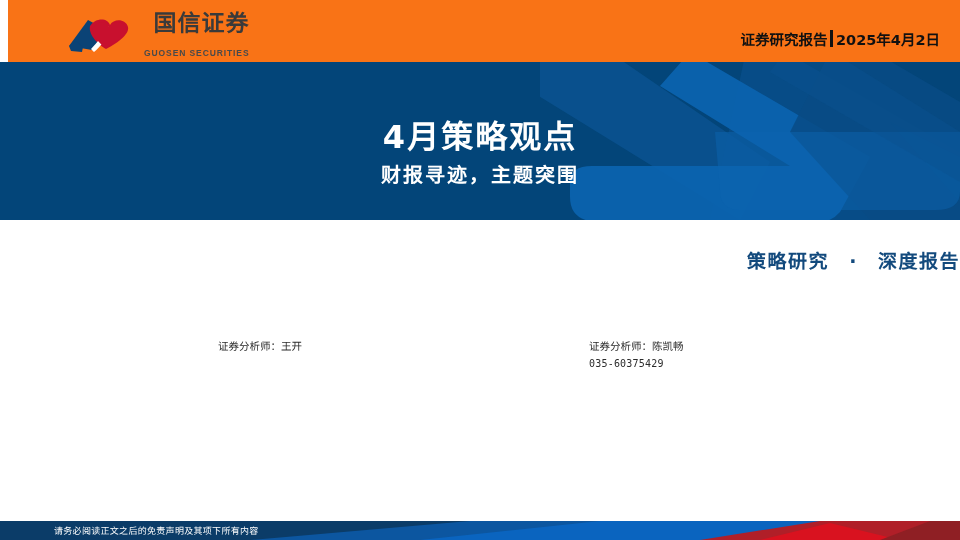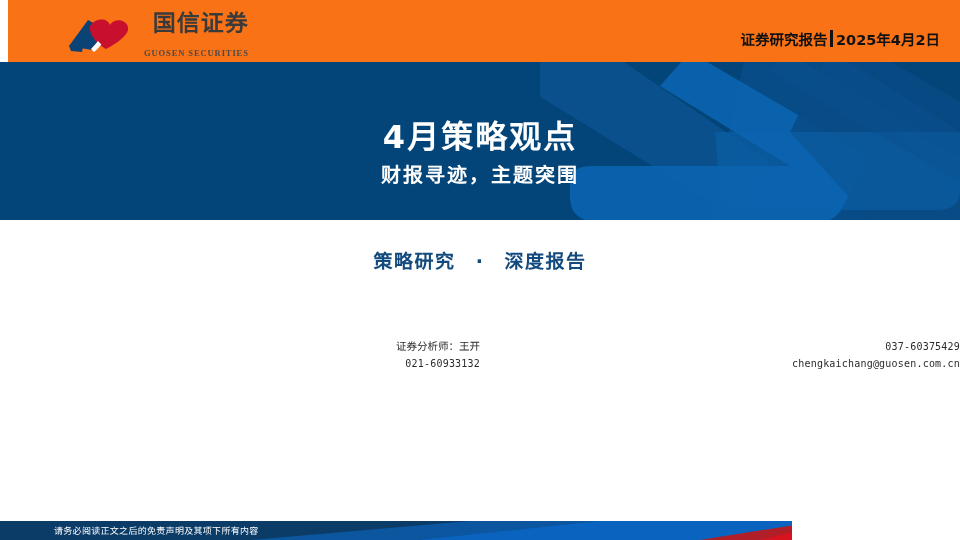--- a/index.html
+++ b/index.html
@@ -58,21 +58,21 @@
   .logo-cn {
     font-family: "DejaVu Sans", "Liberation Sans", sans-serif;
     font-size: 23px;
     font-weight: 700;
     color: #3a3a3a;
     letter-spacing: 1px;
     white-space: nowrap;
   }
   .logo-en {
     margin-top: 14px;
-    font-family: Liberation Serif, serif;
+    font-family: Liberation Sans, sans-serif;
     font-size: 8.5px;
     font-weight: 700;
     color: #4a4a4a;
     letter-spacing: 0.9px;
     white-space: nowrap;
   }
   .header-right {
     position: absolute;
     right: 28px;
     top: 28px;
@@ -140,21 +140,21 @@
     line-height: 1.1;
     text-align: center;
   }
 
   
   .category-line {
     position: absolute;
     left: 0;
     top: 246px;
     width: 960px;
-    text-align: center;
+    text-align: right;
     font-family: "DejaVu Sans", "Liberation Sans", sans-serif;
     font-size: 19px;
     font-weight: 700;
     color: #134a7d;
     letter-spacing: 1.5px;
   }
   .category-dot {
     display: inline-block;
     margin: 0 12px;
     color: #134a7d;
@@ -165,21 +165,20 @@
     position: absolute;
     left: 0;
     top: 338px;
     width: 960px;
     display: flex;
   }
   .analyst-col {
     width: 50%;
     box-sizing: border-box;
     padding-left: 218px;
-    text-align: right;
   }
   .analyst-col.right {
     padding-left: 109px;
   }
   .analyst-line {
     font-family: "DejaVu Sans", "Liberation Sans", sans-serif;
     font-size: 10.5px;
     color: #2b2b2b;
     line-height: 17px;
     white-space: nowrap;
@@ -188,21 +187,21 @@
     font-family: "DejaVu Sans Mono", "Liberation Mono", monospace;
     font-size: 10px;
     letter-spacing: 0.2px;
   }
 
   
   .footer {
     position: absolute;
     left: 0;
     top: 521px;
-    width: 792px;
+    width: 960px;
     height: 19px;
     background: #0f766e;
     overflow: hidden;
   }
   .footer-art {
     position: absolute;
     left: 0;
     top: 0;
     width: 960px;
     height: 19px;
@@ -276,26 +275,25 @@
   <div class="category-line">
     <span>策略研究</span>
     <span class="category-dot">·</span>
     <span>深度报告</span>
   </div>
 
   <div class="analysts">
 
     <div class="analyst-col">
       <div class="analyst-line">证券分析师：王开</div>
-      <div class="analyst-line mono">021-60933132</div>
     </div>
 
     <div class="analyst-col right">
-      <div class="analyst-line mono">037-60375429</div>
-      <div class="analyst-line mono">chengkaichang@guosen.com.cn</div>
+      <div class="analyst-line">证券分析师：陈凯畅</div>
+      <div class="analyst-line mono">035-60375429</div>
     </div>
 
   </div>
 
   <div class="footer">
     <svg class="footer-art" viewBox="0 0 960 19" preserveAspectRatio="none" xmlns="http://www.w3.org/2000/svg">
       <rect x="0" y="0" width="960" height="19" fill="#0b3c68"></rect>
       <path d="M250 19 L470 0 L960 0 L960 19 Z" fill="#0c56a0"></path>
       <path d="M420 19 L600 0 L960 0 L960 19 Z" fill="#0a64bf"></path>
       <path d="M700 19 L820 0 L960 0 L960 19 Z" fill="#b01f28"></path>

